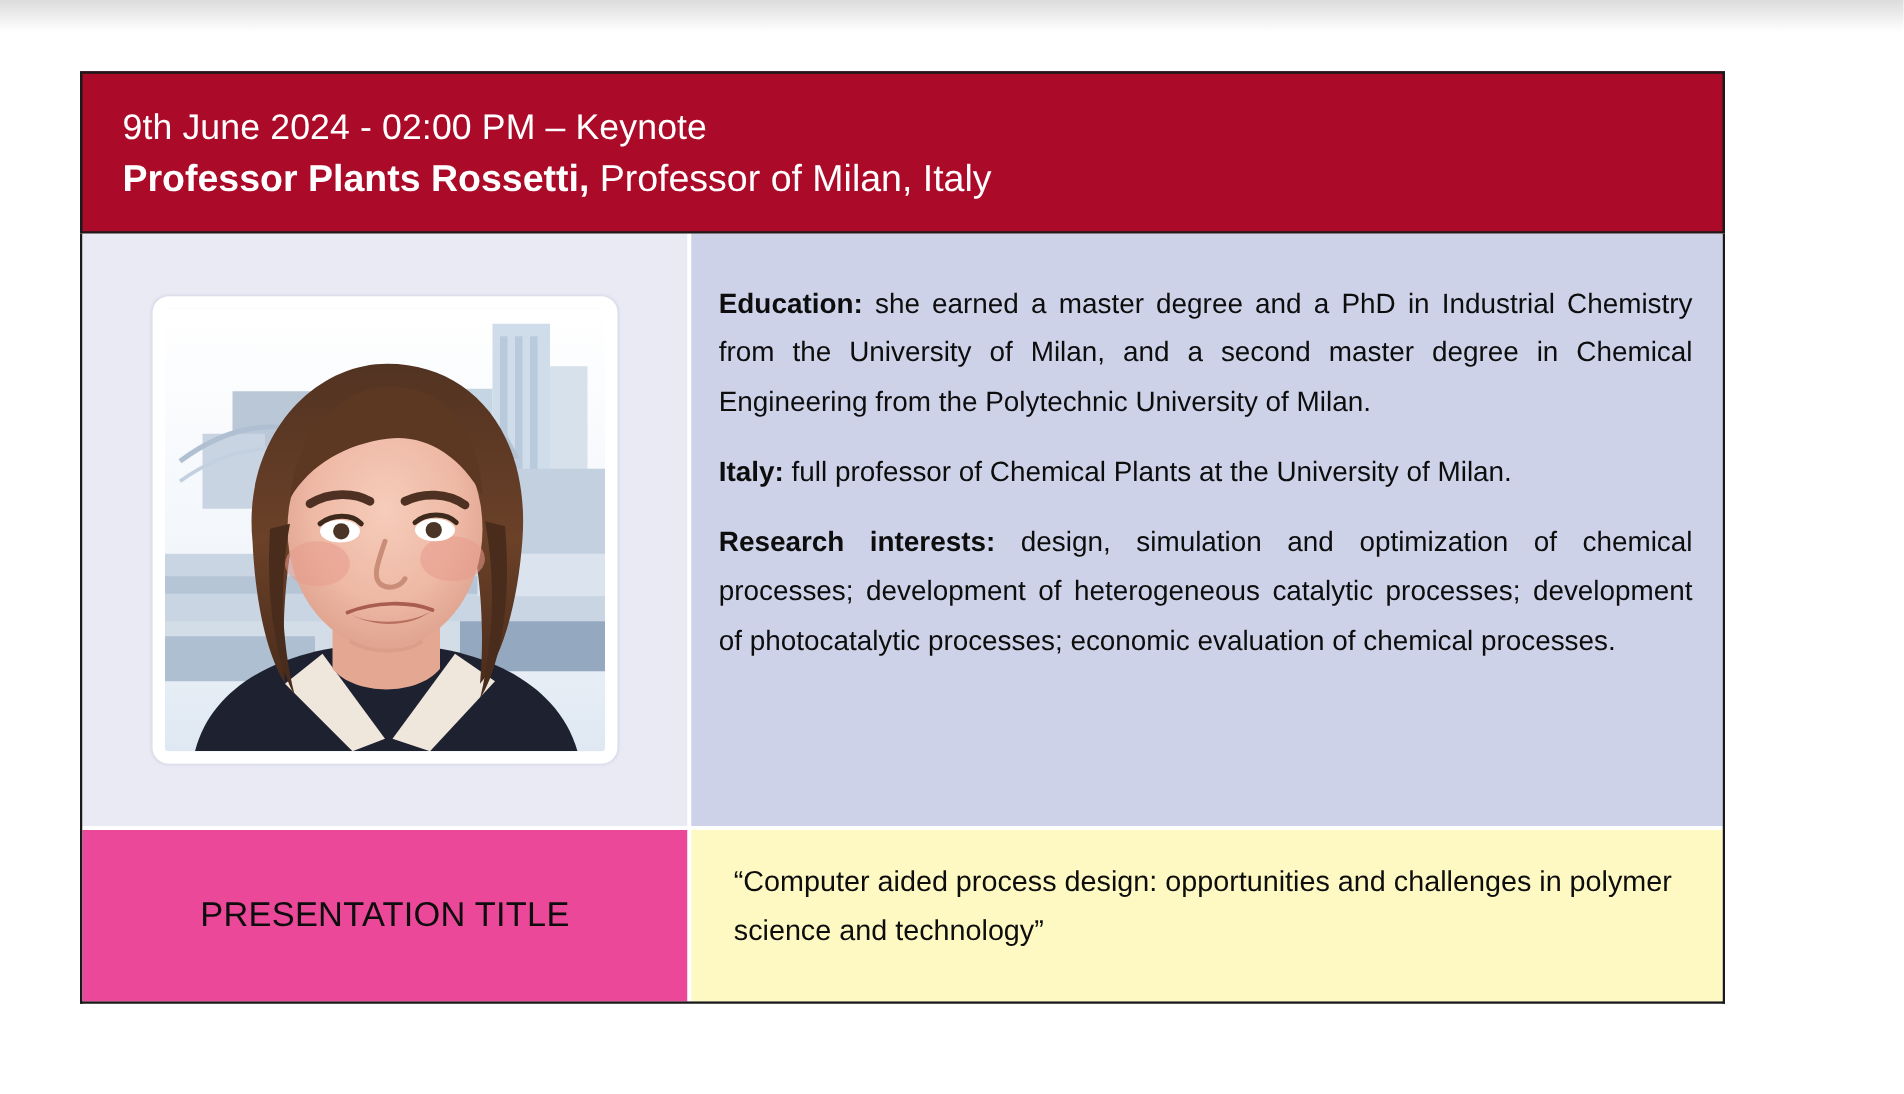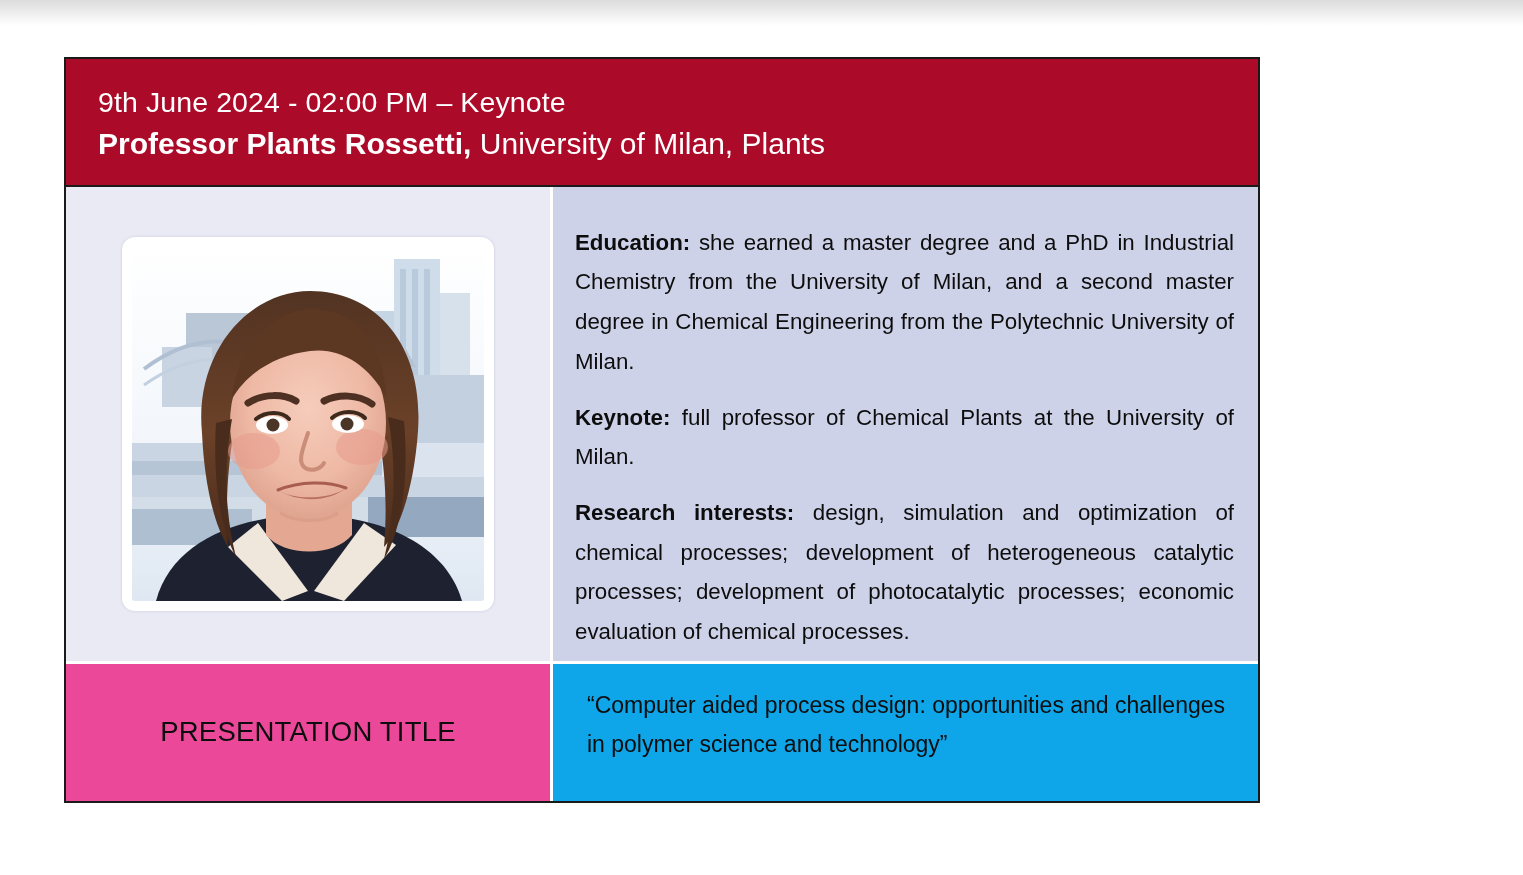--- a/index.html
+++ b/index.html
@@ -21,21 +21,21 @@
     left: 0; top: 0;
     width: 1523px;
     height: 26px;
     background: linear-gradient(to bottom, #dcdcdc 0%, #e8e8e8 35%, #f7f7f7 75%, #ffffff 100%);
   }
 
   .slide {
     position: absolute;
     left: 64px;
     top: 57px;
-    width: 1196px;
+    width: 1316px;
   }
 
   
   .header {
     background: #ab0a28;
     border: 2px solid #1a1a1a;
     box-sizing: border-box;
     padding: 26px 0 22px 32px;
     color: #ffffff;
   }
@@ -147,41 +147,41 @@
     color: #0d0d0d;
     letter-spacing: 0.2px;
   }
   .cell-gap2 {
     width: 3px;
     background: #ffffff;
     flex: 0 0 3px;
   }
   .cell-title-text {
     flex: 1 1 auto;
-    background: #0ea5e9;
+    background: #fef9c3;
     box-sizing: border-box;
     padding: 22px 20px 12px 34px;
   }
   .cell-title-text .ttext {
     font-size: 23px;
     line-height: 1.72;
     color: #0d0d0d;
   }
 </style>
 </head>
 <body>
 
 <div class="top-gradient"></div>
 
 <div class="slide">
 
   <div class="header">
     <div class="header-line1">9th June 2024 - 02:00 PM – Keynote</div>
     <div class="header-line2">
-      <span class="strong">Professor  Plants Rossetti,</span><span> University of Milan, Plants</span>
+      <span class="strong">Professor  Plants Rossetti,</span><span> Professor of Milan, Italy</span>
     </div>
   </div>
 
   <div class="body-table">
 
     <div class="row row-bio">
 
       <div class="cell-photo">
         <div class="photo-frame">
           <div class="photo">
@@ -271,21 +271,21 @@
             </svg>
           </div>
         </div>
       </div>
 
       <div class="cell-gap"></div>
 
       <div class="cell-bio">
         <p class="bio-p"><b>Education:</b><span> she earned a master degree and a PhD in Industrial Chemistry from the University of Milan, and a second master degree in Chemical Engineering from the Polytechnic University of Milan.</span></p>
 
-        <p class="bio-p"><b>Keynote:</b><span> full professor of Chemical Plants at the University of Milan.</span></p>
+        <p class="bio-p"><b>Italy:</b><span> full professor of Chemical Plants at the University of Milan.</span></p>
 
         <p class="bio-p"><b>Research interests:</b><span> design, simulation and optimization of chemical processes; development of heterogeneous catalytic processes; development of photocatalytic processes; economic evaluation of chemical processes.</span></p>
       </div>
     </div>
 
     <div class="row row-title">
       <div class="cell-title-label">
         <span class="label">PRESENTATION TITLE</span>
       </div>
 

